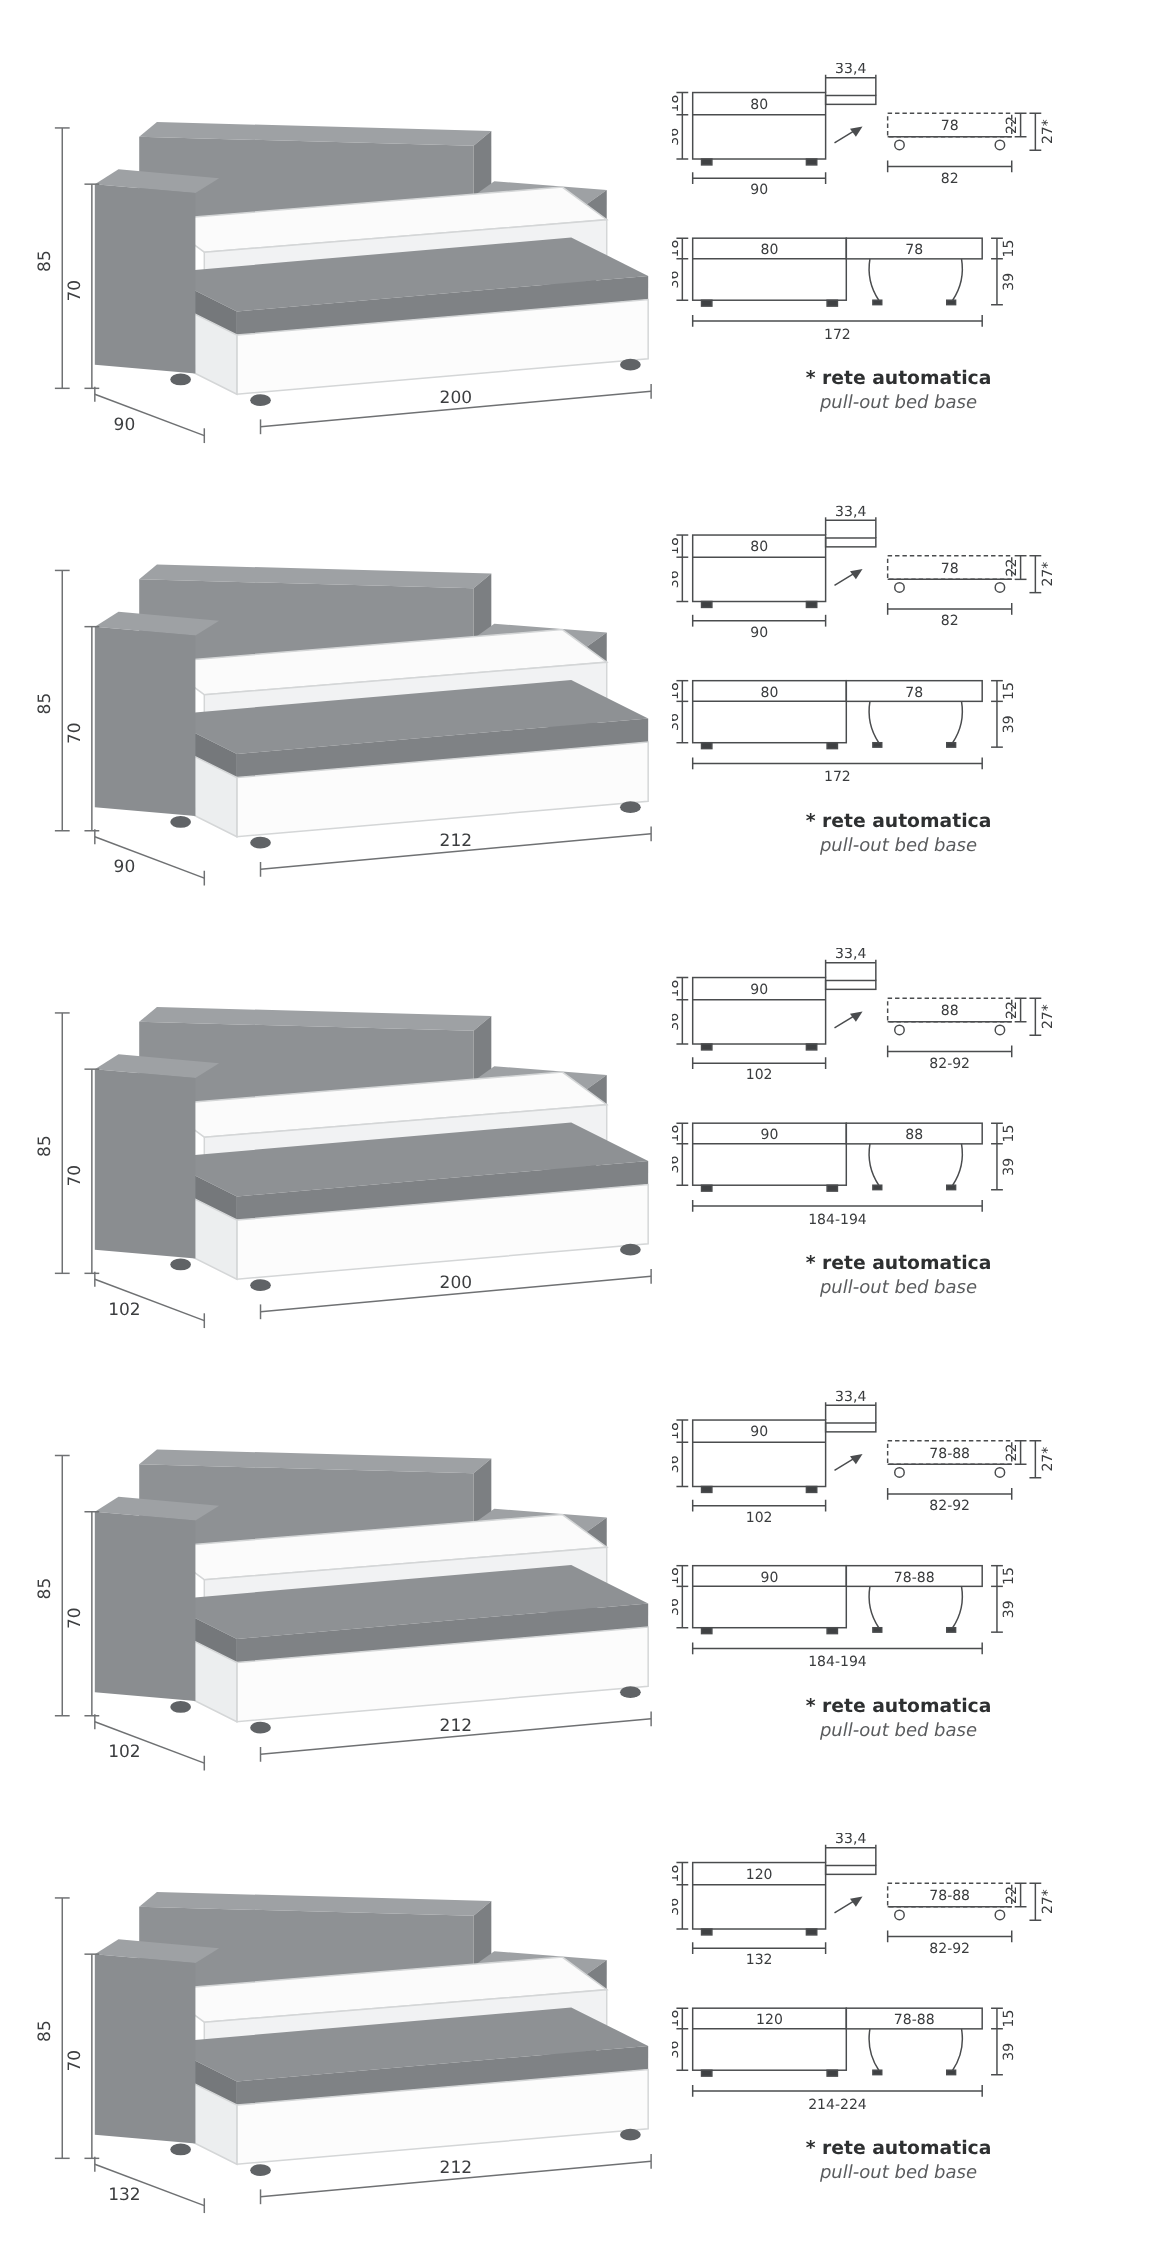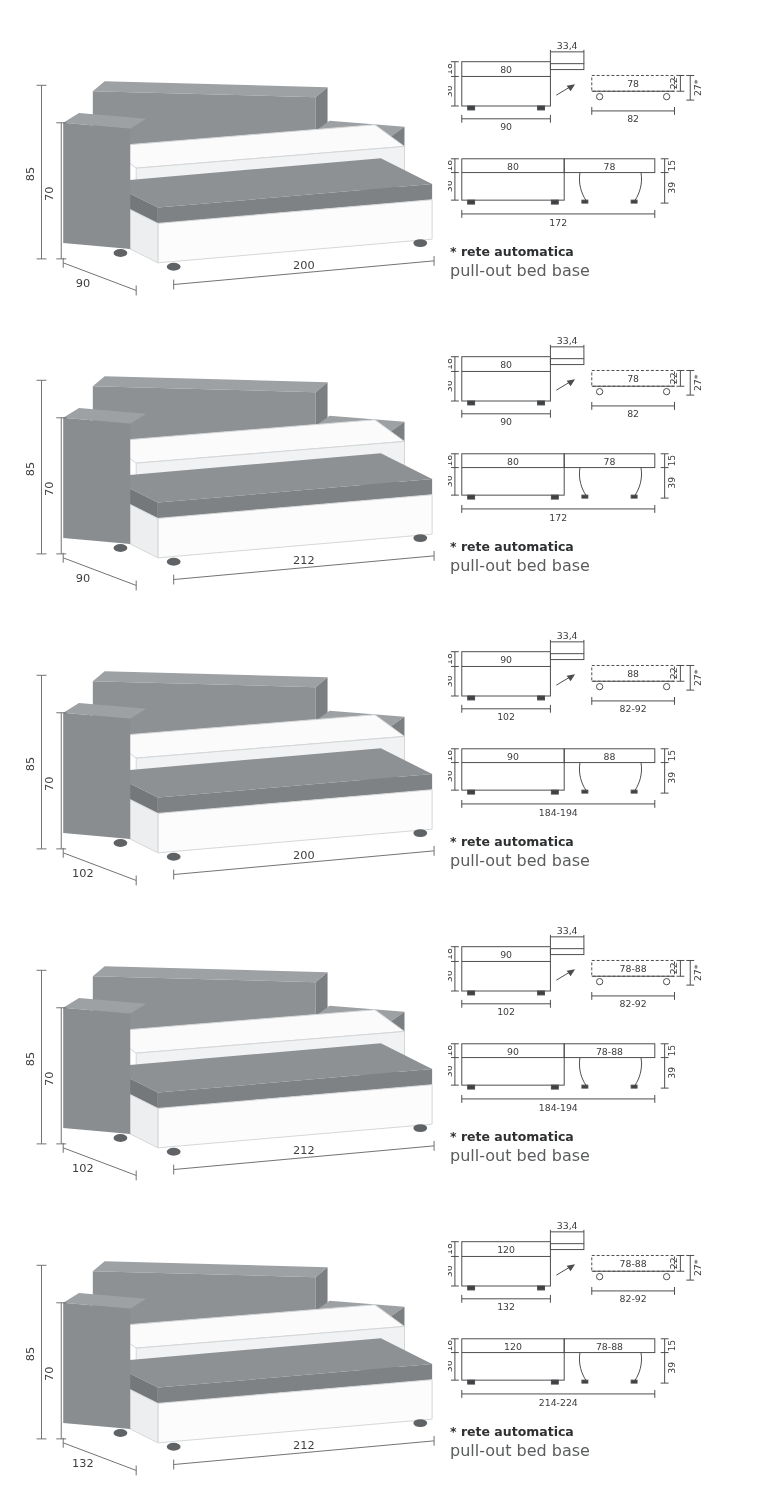--- a/index.html
+++ b/index.html
@@ -6,23 +6,23 @@
   body { width:782px; height:1500px; font-family:"DejaVu Sans", sans-serif; }
   .page { position:relative; width:782px; height:1500px; overflow:hidden; padding-top:24px; box-sizing:border-box; }
   .row { position:relative; height:295px; }
   .sofa-wrap { position:absolute; left:6px; top:10px; width:434px; }
   .diagrams { position:absolute; left:448px; top:18px; width:300px; }
   .diag { display:block; }
   .diag + .diag { margin-top:8px; }
   svg text { font-family:"DejaVu Sans", sans-serif; }
   .sofa-labels text { font-size:11.5px; fill:#3c3e40; }
   .diag-labels text { font-size:9.5px; fill:#3a3c3e; }
-  .note { margin-top:13px; padding-left:2px; }
+  .note { margin-top:13px; padding-left:2px;text-align:center; }
   .note-title { font-weight:bold; font-size:12.5px; color:#2e3031; }
-  .note-sub { font-size:16px; color:#5a5c5e; margin-top:2px; }
+  .note-sub { font-size:12px; color:#5a5c5e; margin-top:2px;font-style:italic; }
 </style>
 </head>
 <body>
 
 <div class="page">
   <div id="rows">
   <section class="row">
 
     <div class="sofa-wrap">
       <svg width="434" viewBox="0 0 440 270">

